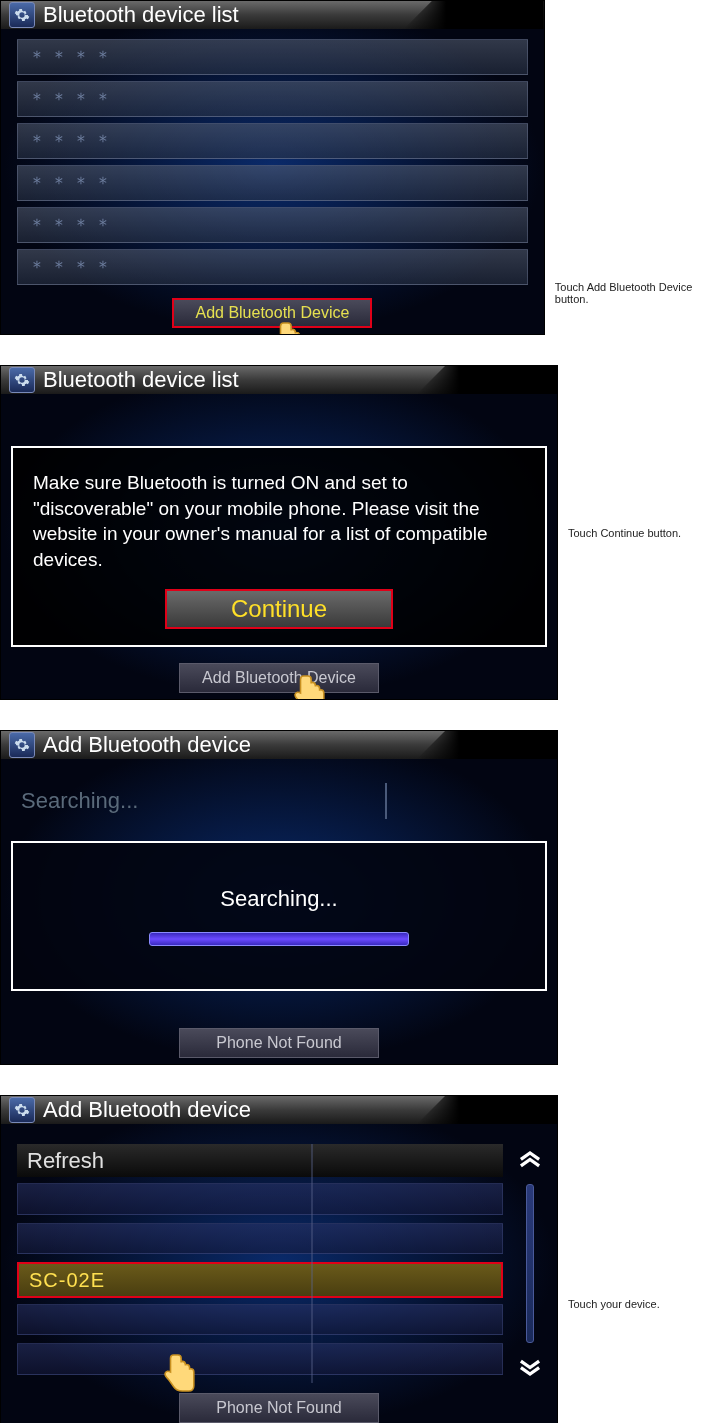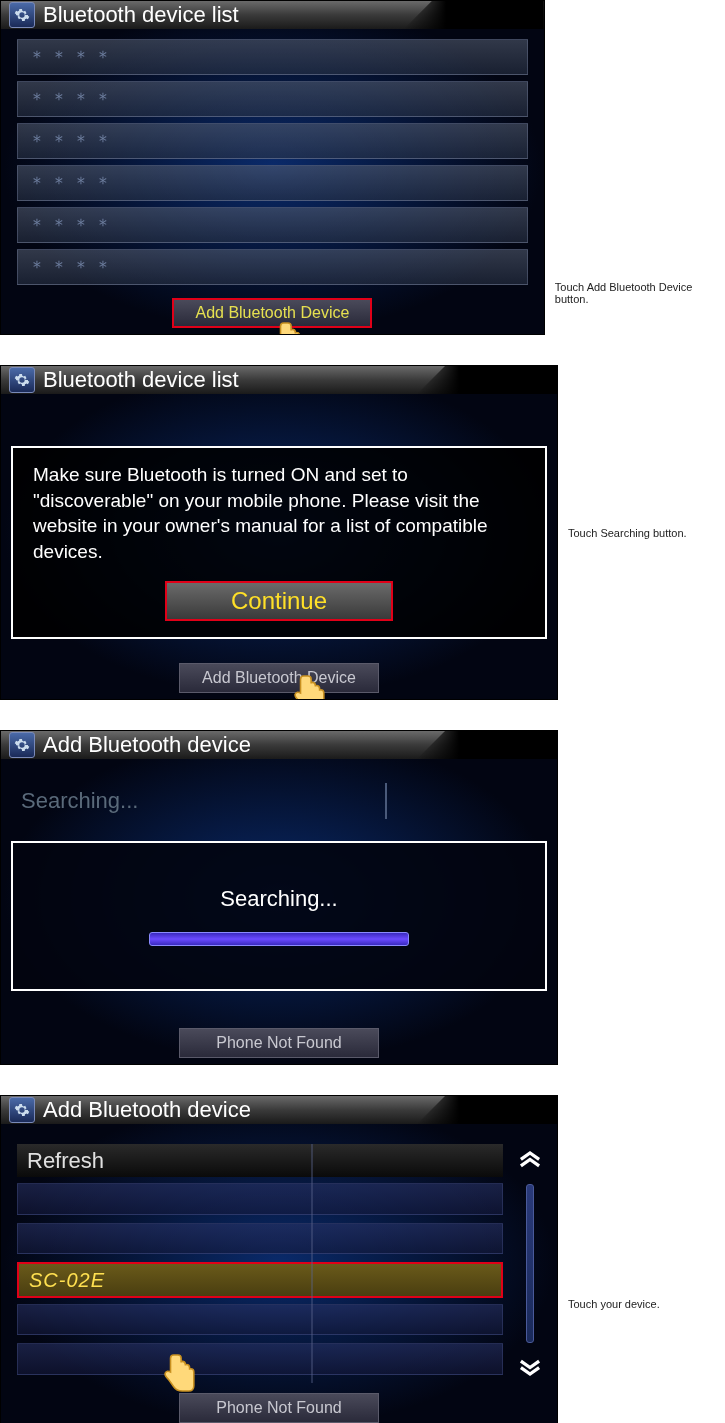--- a/index.html
+++ b/index.html
@@ -82,21 +82,20 @@
     border:1px solid rgba(60,70,120,0.5);
     margin:0 0 8px 0;
   }
   .row-sel {
     background: linear-gradient(to bottom,#6a5a1a,#4a3e10);
     border:2px solid #e00018;
     color:#ffe050;
     letter-spacing:1px;
     font-size:20px;
     height:38px;
-    font-style:italic;
   }
   .row-lbl {
     height:36px;
     background: linear-gradient(to bottom,#2a2a2a,#0a0a0a);
     color:#e0e0e0;
     font-size:22px;
     letter-spacing:0;
     border:none;
   }
   
@@ -114,21 +113,21 @@
   .bottom-btn.hl {
     color:#e6e050;
     border:2px solid #e00018;
   }
   
   .dialog {
     position:absolute;
     left:10px; right:10px; top:80px;
     background:rgba(0,0,0,0.85);
     border:2px solid #fff;
-    padding:14px 20px 16px 20px;
+    padding:22px 20px 16px 20px;
   }
   .dialog-msg {
     color:#fff;
     font-size:19px;
     line-height:1.35;
   }
   .dialog-btn {
     margin:16px auto 0 auto;
     width:228px; height:40px;
     background:linear-gradient(to bottom,#6a6a6a,#3a3a3a);
@@ -264,21 +263,21 @@
     </div>
     <div class="dialog">
       <div class="dialog-msg">Make sure Bluetooth is turned ON and set to "discoverable" on your mobile phone. Please visit the website in your owner's manual for a list of compatible devices.</div>
       <div class="dialog-btn">Continue</div>
     </div>
     <div class="bottom-btn">Add Bluetooth Device</div>
     <div class="hand hand2"><svg viewBox="0 0 34 38">
           <use href="#hand-shape"></use>
         </svg></div>
   </div>
-  <div class="caption caption2">Touch Searching button.</div>
+  <div class="caption caption2">Touch Continue button.</div>
 </div>
 
 <div class="step step3">
   <div class="screen">
     <div class="hdr">
       <div class="gear">
         <svg viewBox="0 0 24 24">
             <path d="M12 8a4 4 0 100 8 4 4 0 000-8zm9 4a7 7 0 01-.1 1.2l2 1.6-2 3.4-2.4-1a7 7 0 01-2 1.2l-.4 2.6h-4l-.4-2.6a7 7 0 01-2-1.2l-2.4 1-2-3.4 2-1.6A7 7 0 013 12a7 7 0 01.1-1.2l-2-1.6 2-3.4 2.4 1a7 7 0 012-1.2L8 3h4l.4 2.6a7 7 0 012 1.2l2.4-1 2 3.4-2 1.6c.1.4.2.8.2 1.2z"></path>
           </svg>
       </div>

